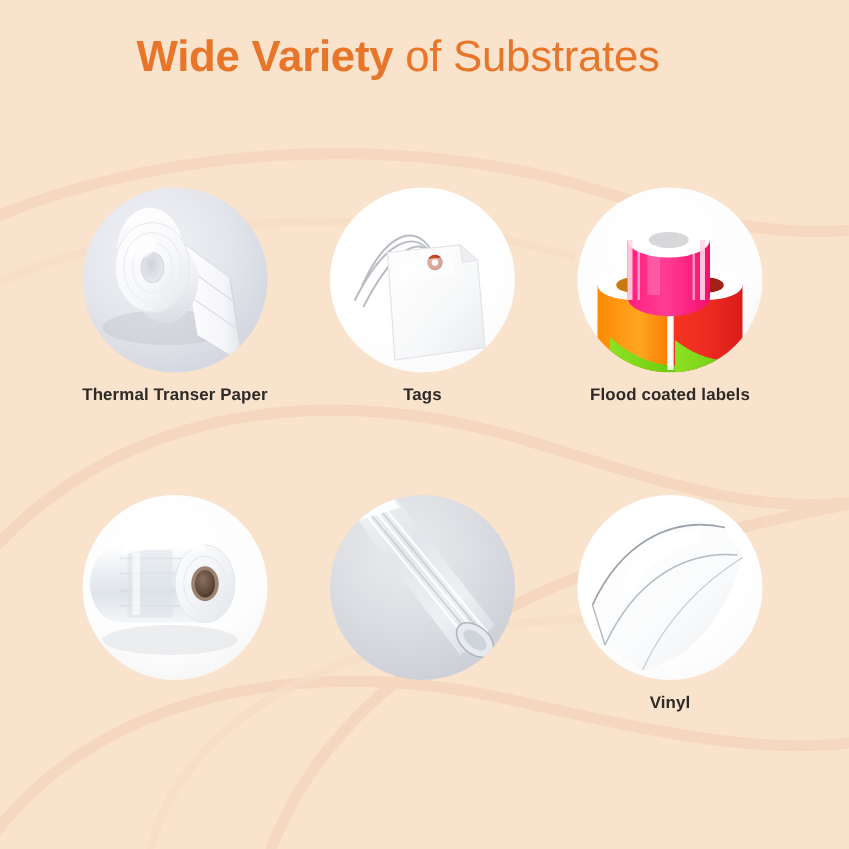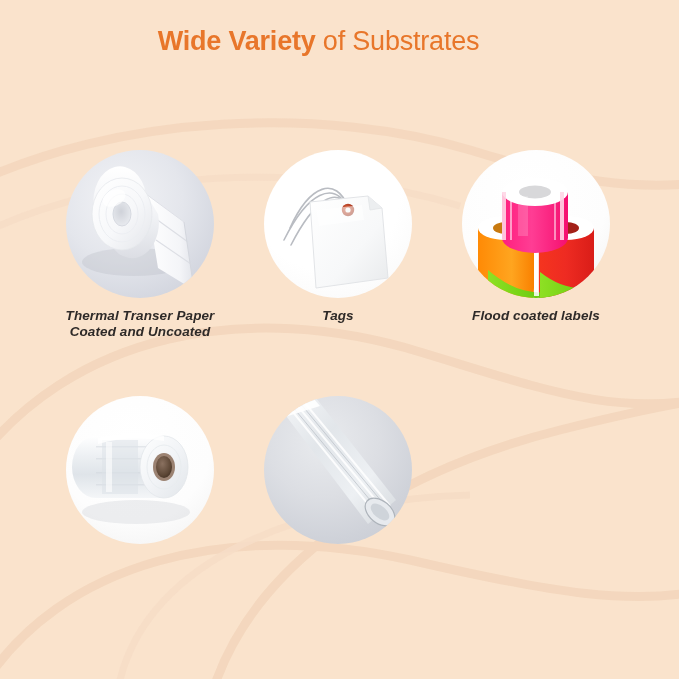--- a/index.html
+++ b/index.html
@@ -12,30 +12,30 @@
   }
   #root{position:absolute;inset:0;}
 
   
   .bg-swoosh{position:absolute;inset:0;width:679px;height:679px;pointer-events:none;}
 
   
   .title{
     position:absolute;left:0;top:26px;width:637px;
     text-align:center;
-    font-size:27px;
+    font-size:35px;
     letter-spacing:-0.2px;
     color:#e8762a;
     white-space:nowrap;
   }
   .title .strong{font-weight:bold;}
   .title .light{font-weight:normal;}
 
   
-  .grid{position:absolute;left:0;top:150px;width:679px;font-style:italic;}
+  .grid{position:absolute;left:0;top:150px;width:679px;}
   .row{position:relative;height:246px;}
   .tile{position:absolute;width:226px;top:0;text-align:center;}
   .tile.c0{left:27px;}
   .tile.c1{left:225px;}
   .tile.c2{left:423px;}
 
   .circle{
     position:relative;
     width:148px;height:148px;
     margin:0 auto;
@@ -128,21 +128,20 @@
             <ellipse cx="56" cy="64" rx="16" ry="20" fill="none" stroke="#eceef2" stroke-width="1"></ellipse>
 
             <ellipse cx="56" cy="64" rx="9" ry="12" fill="url(#holeG)"></ellipse>
             <ellipse cx="56" cy="64" rx="9" ry="12" fill="none" stroke="#d6d9e0" stroke-width="1"></ellipse>
 
             <ellipse cx="48" cy="48" rx="12" ry="8" fill="#ffffff" opacity="0.7" transform="rotate(-25 48 48)"></ellipse>
           </svg>
         </div>
         <div class="caption">
           <span>Thermal Transer Paper</span>
-          <span class="l2">Coated and Uncoated</span>
         </div>
       </div>
 
       <div class="tile c2">
         <div class="circle white2">
           <svg viewBox="0 0 148 148" width="148" height="148" xmlns="http://www.w3.org/2000/svg">
             <defs>
               <linearGradient id="pinkG" x1="0" y1="0" x2="1" y2="0">
                 <stop offset="0" stop-color="#ff1f7e"></stop>
                 <stop offset="0.45" stop-color="#ff3d94"></stop>
@@ -316,16 +315,43 @@
             </g>
 
             <ellipse cx="116" cy="116" rx="17" ry="11" fill="#e7eaee" stroke="#aeb4bb" stroke-width="1.2" transform="rotate(40 116 116)"></ellipse>
             <ellipse cx="116" cy="116" rx="11" ry="6" fill="#cfd4da" transform="rotate(40 116 116)"></ellipse>
 
             <path d="M18 12 L50 3 L56 10 L24 20 Z" fill="#ffffff" opacity="0.9"></path>
           </svg>
         </div>
       </div>
 
+      <div class="tile c2">
+        <div class="circle white">
+          <svg viewBox="0 0 148 148" width="148" height="148" xmlns="http://www.w3.org/2000/svg">
+            <defs>
+              <linearGradient id="vinG" x1="0" y1="0" x2="1" y2="1">
+                <stop offset="0" stop-color="#ffffff"></stop>
+                <stop offset="0.55" stop-color="#fafbfc"></stop>
+                <stop offset="1" stop-color="#eef0f2"></stop>
+              </linearGradient>
+            </defs>
+
+            <path d="M12 88 C 30 34, 72 10, 118 26 L 132 48 C 120 96, 92 132, 52 140 L 22 120 Z" fill="url(#vinG)" opacity="0.96"></path>
+
+            <path d="M12 88 C 34 40, 74 16, 118 26" fill="none" stroke="#9aa0a8" stroke-width="1.3"></path>
+            <path d="M22 120 C 44 72, 82 44, 128 48" fill="none" stroke="#b4bac1" stroke-width="1.2"></path>
+            <path d="M52 140 C 70 100, 100 70, 132 50" fill="none" stroke="#c6cbd1" stroke-width="1"></path>
+
+            <path d="M12 88 L22 120" fill="none" stroke="#b4bac1" stroke-width="1.1"></path>
+
+            <path d="M34 72 C 48 44, 72 28, 96 28 L100 38 C 76 40, 54 56, 42 80 Z" fill="#ffffff" opacity="0.85"></path>
+          </svg>
+        </div>
+        <div class="caption">
+          <span>Vinyl</span>
+          
+        </div>
+      </div>
     </div>
 
   </div>
 </div>
 
 </body></html>

